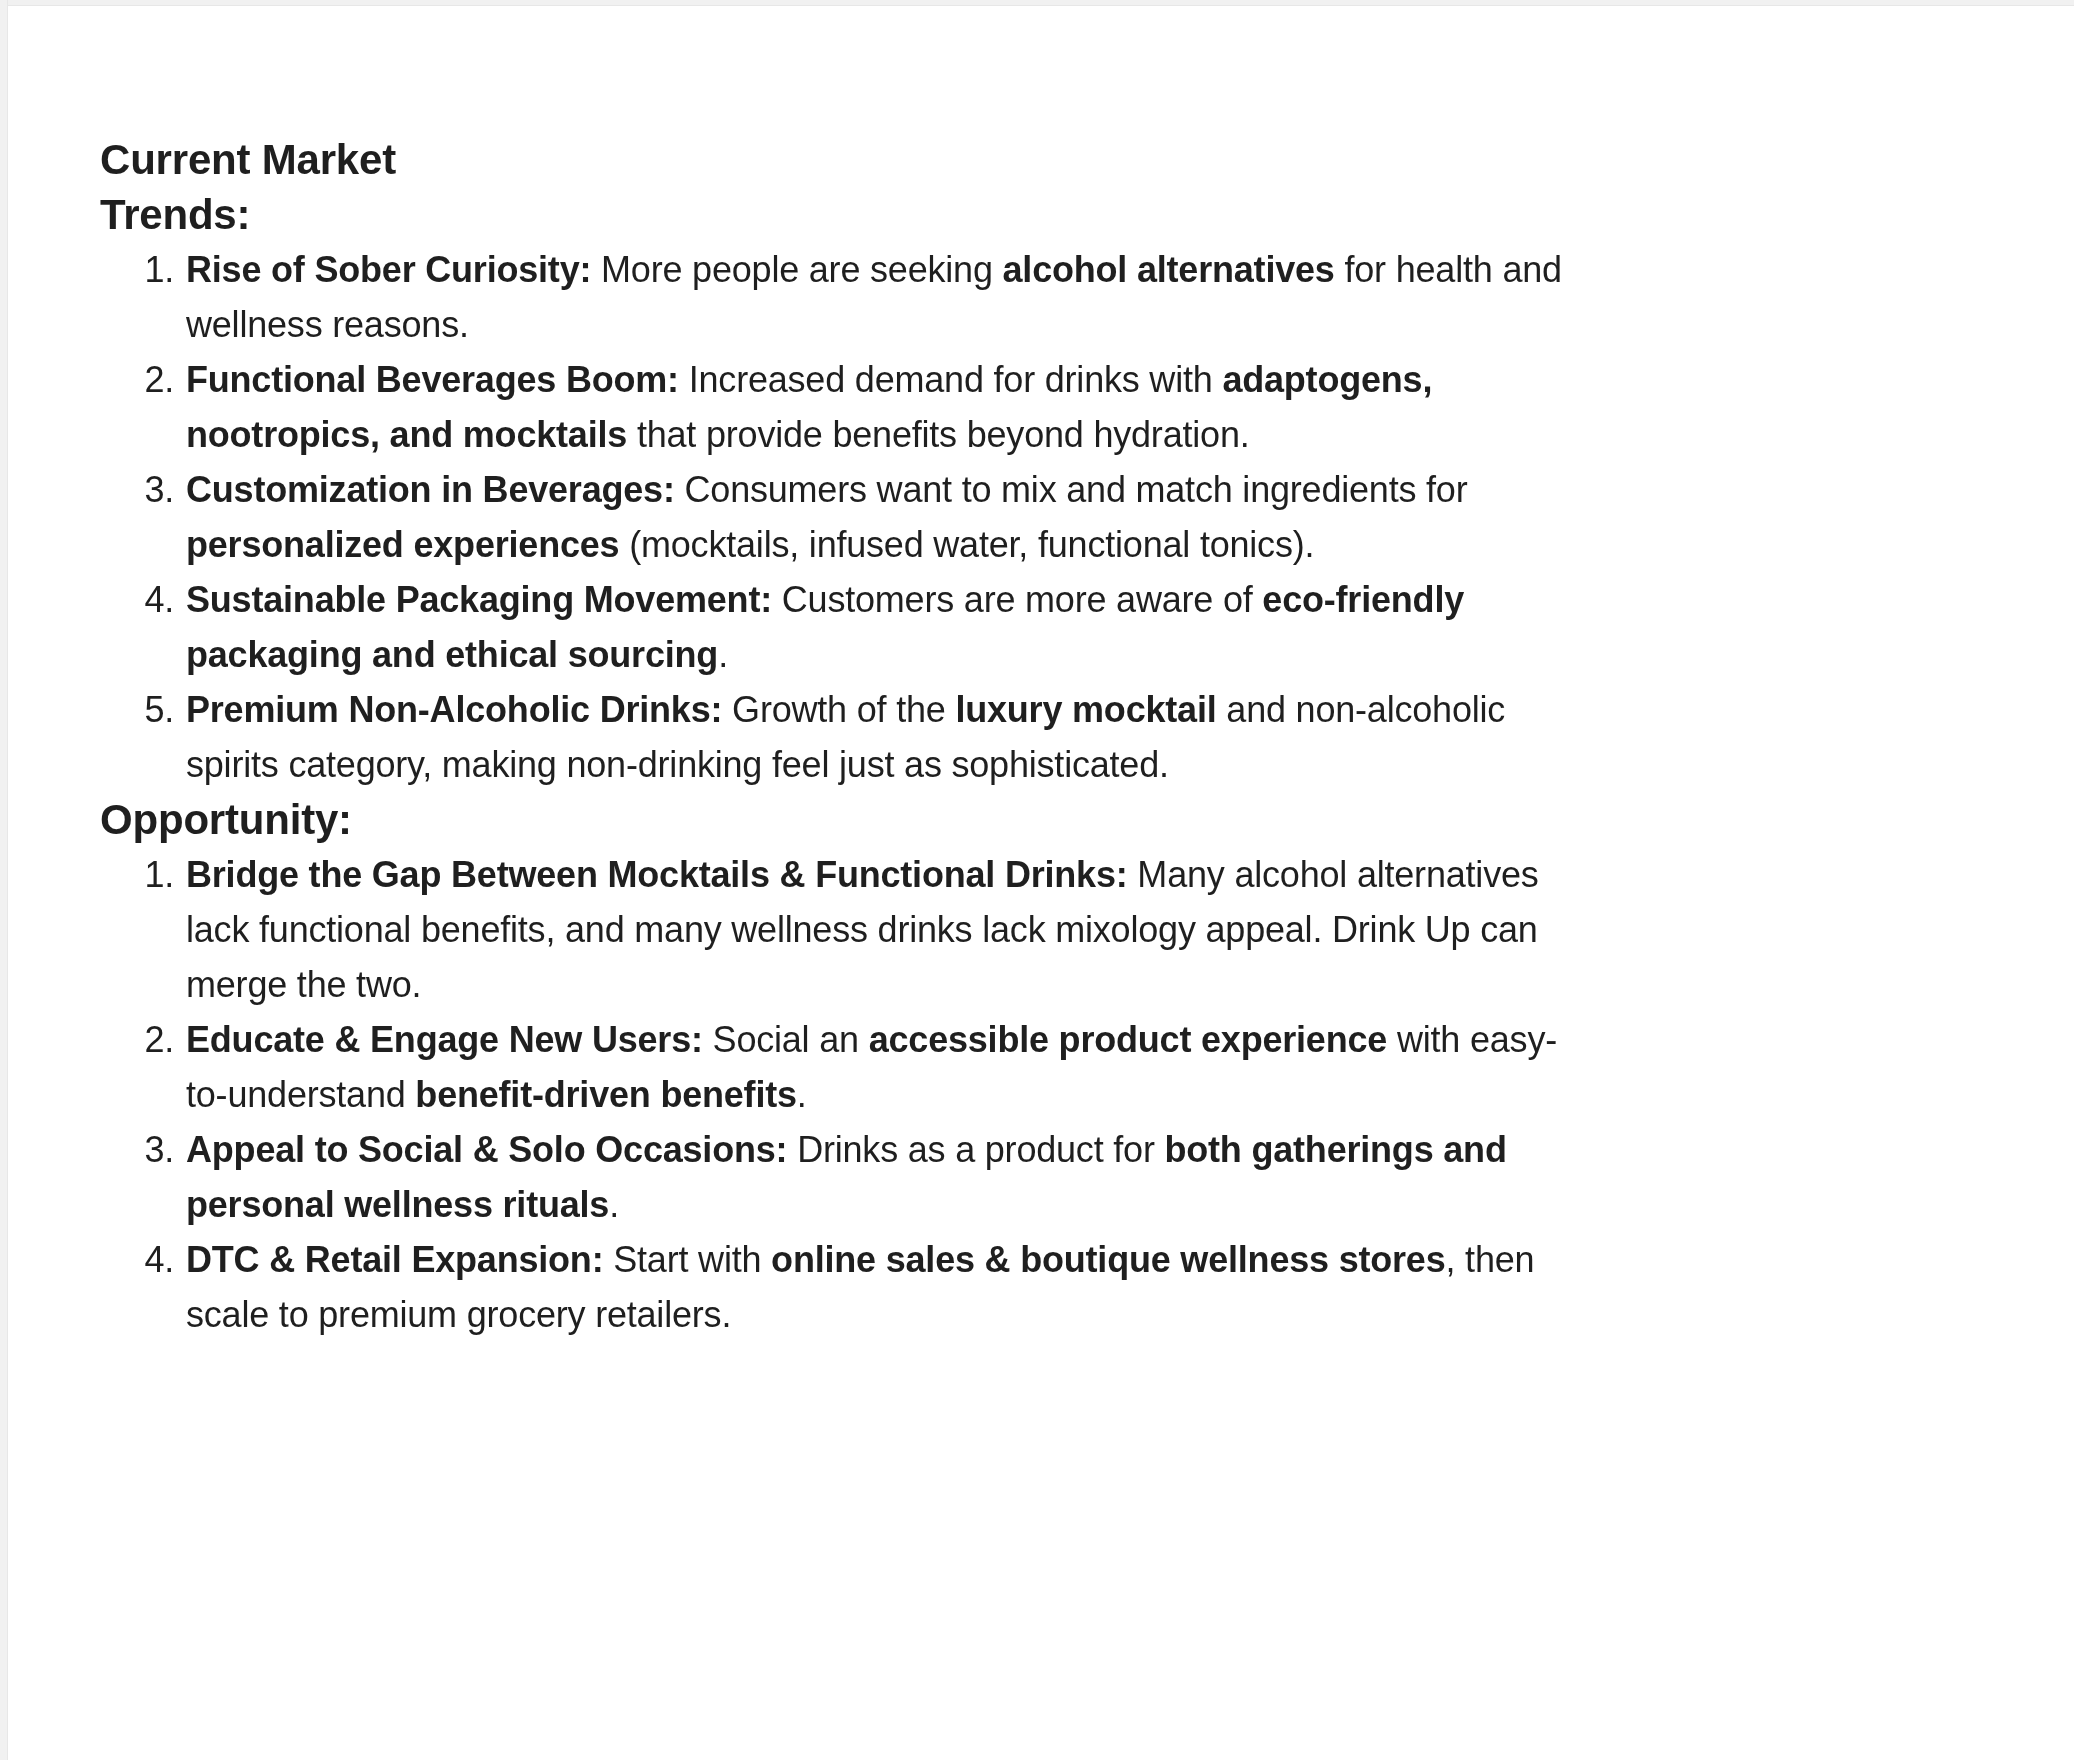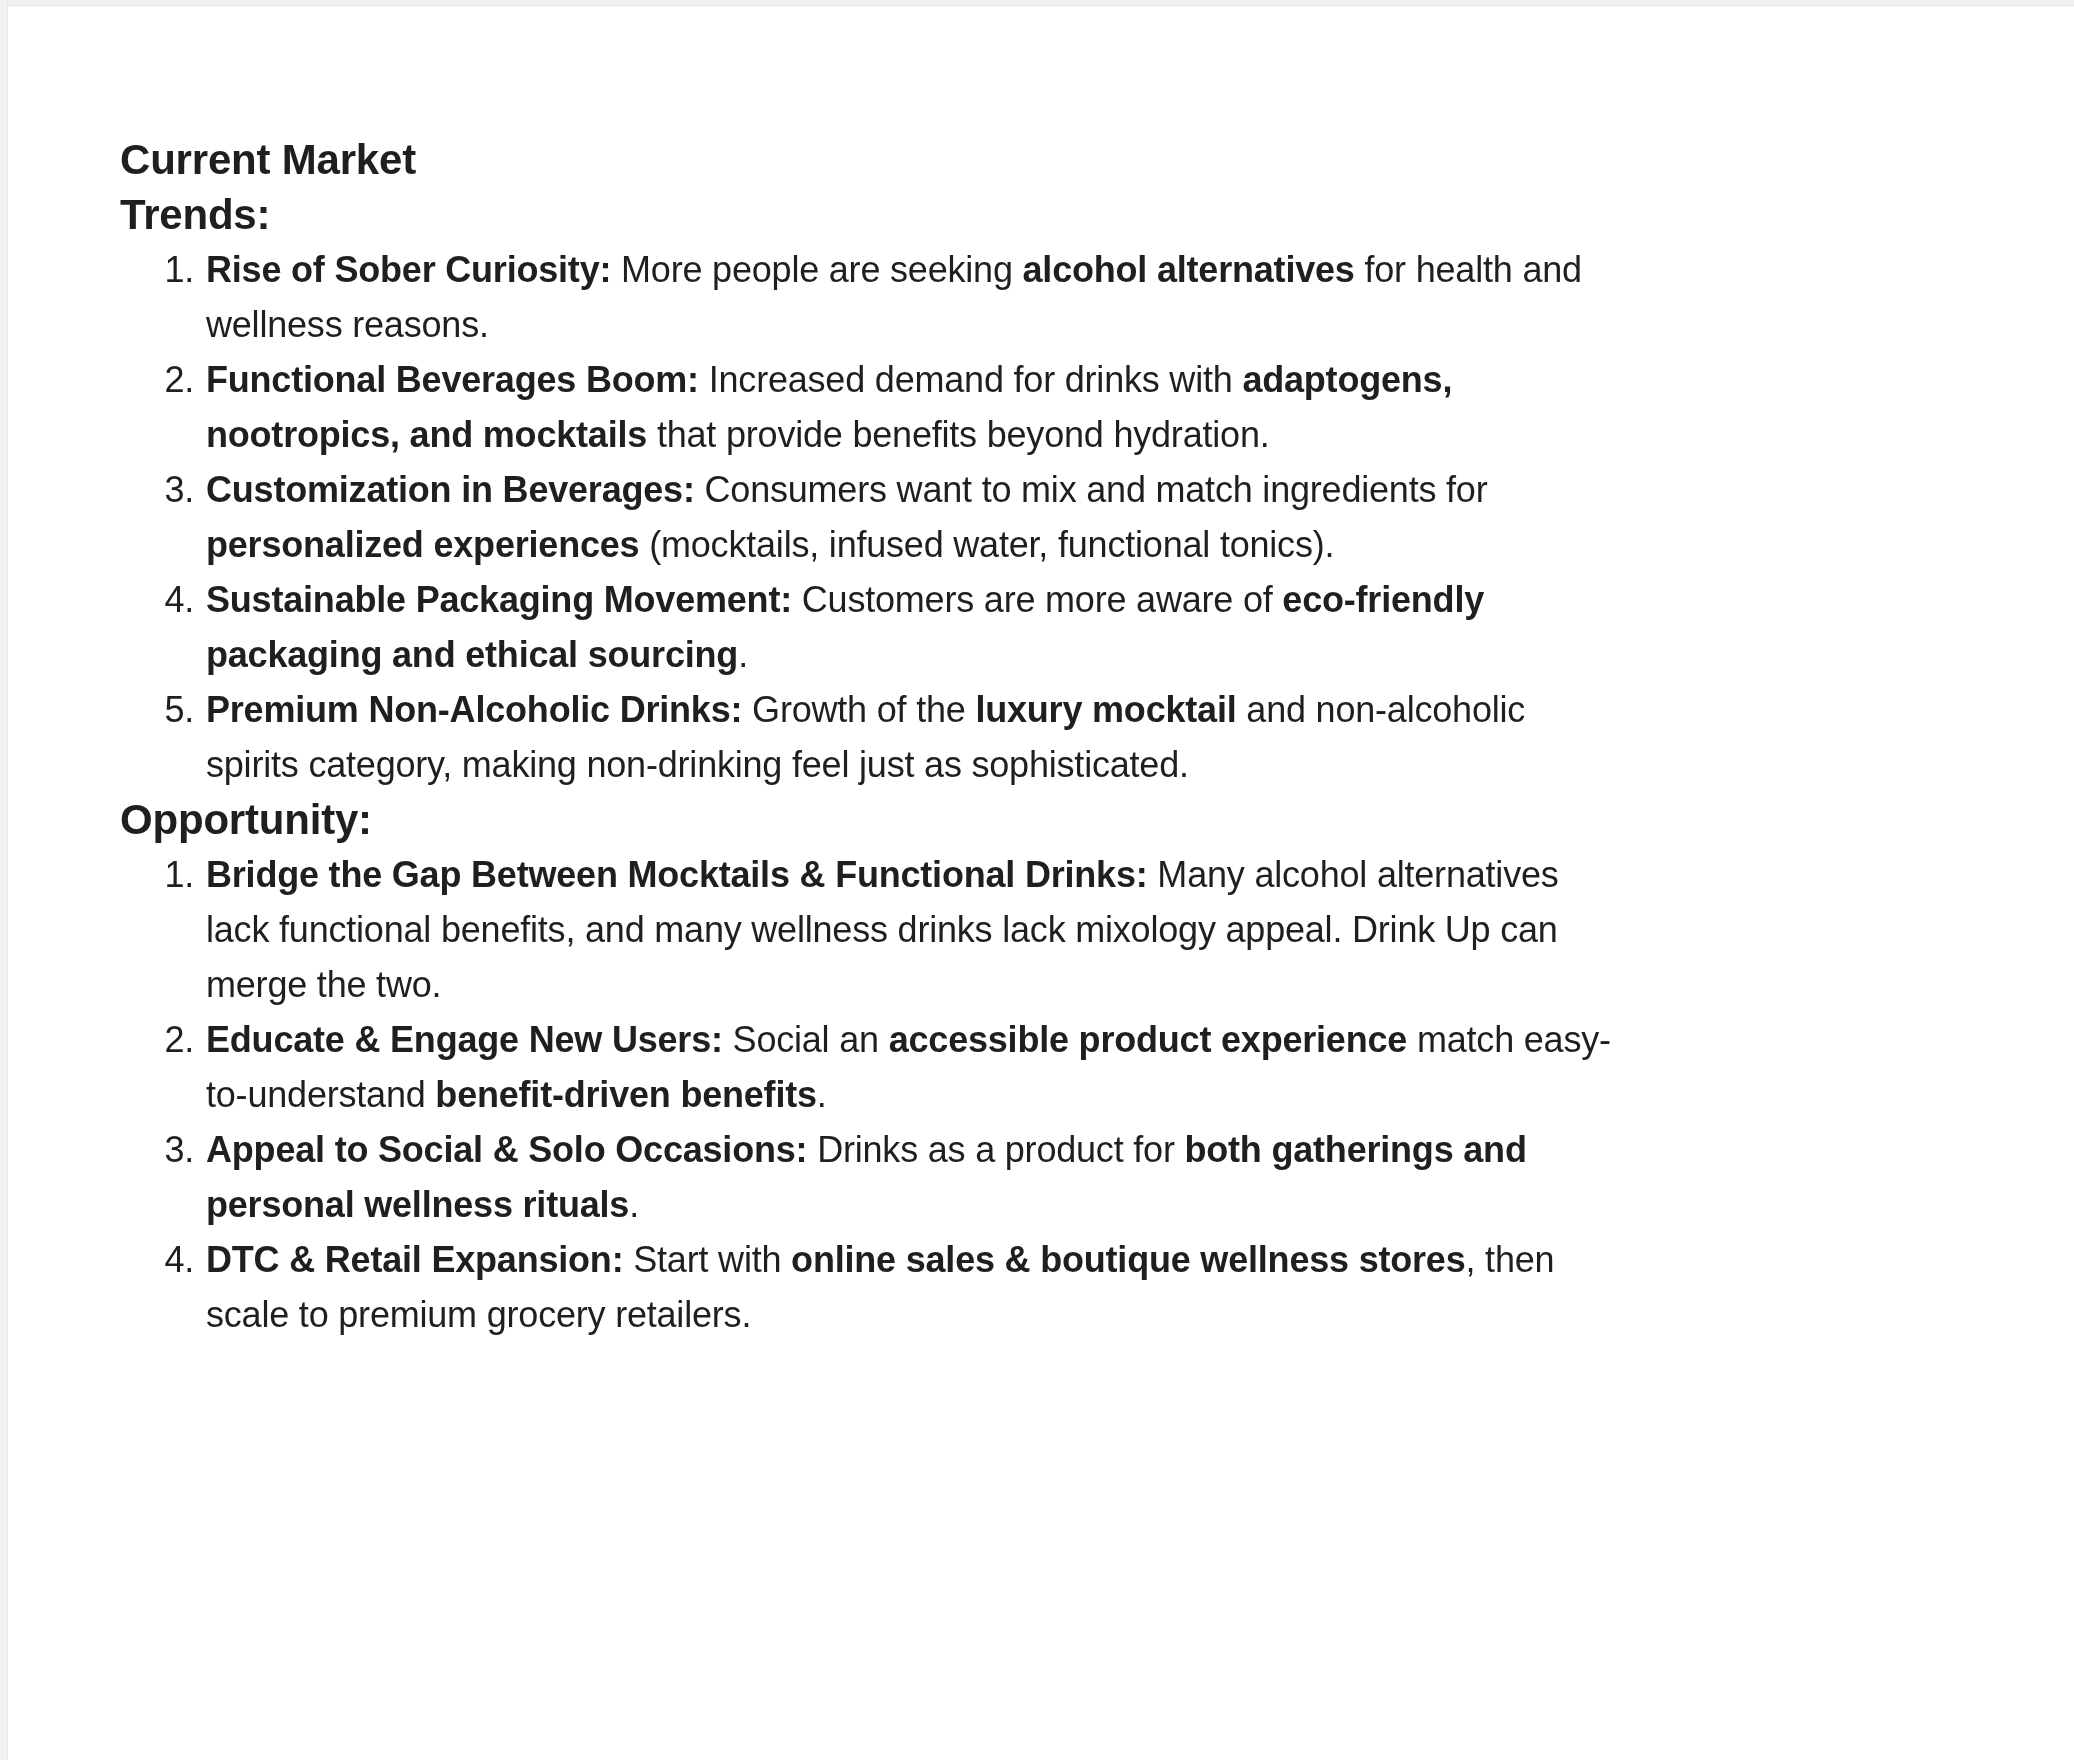--- a/index.html
+++ b/index.html
@@ -17,24 +17,25 @@
     position: absolute; top: 0; left: 0; right: 0;
     height: 4.8px; background: #f1f1f1;
     border-bottom: 1px solid #e7e7e7;
   }
   .edge-left {
     position: absolute; top: 0; left: 0; bottom: 0;
     width: 6.7px; background: #f1f1f1;
     border-right: 1px solid #e7e7e7;
   }
   main.doc {
-    padding: 132px 115px 0 120px;
+    padding: 132px 115px 0 86px;
     font-size: 36px;
     line-height: 55px;
     letter-spacing: -0.2px;
+    margin-left: 14px;
   }
   .heading {
     font-weight: 700;
     font-size: 42px;
   }
   .h-line { line-height: 55px; }
   .list { }
   .list-item {
     position: relative;
     padding-left: 86px;
@@ -94,21 +95,21 @@
     </div>
     <div class="list">
       <div class="list-item">
         <span class="marker">1.</span>
         <div class="text-line"><span class="run b">Bridge the Gap Between Mocktails &amp; Functional Drinks:</span><span class="run"> Many alcohol alternatives</span></div>
         <div class="text-line"><span class="run">lack functional benefits, and many wellness drinks lack mixology appeal. </span><span class="run i">Drink Up</span><span class="run"> can</span></div>
         <div class="text-line"><span class="run">merge the two.</span></div>
       </div>
       <div class="list-item">
         <span class="marker">2.</span>
-        <div class="text-line"><span class="run b">Educate &amp; Engage New Users:</span><span class="run"> Social an </span><span class="run b">accessible product experience</span><span class="run"> match easy-</span></div>
+        <div class="text-line"><span class="run b">Educate &amp; Engage New Users:</span><span class="run"> Social an </span><span class="run b">accessible product experience</span><span class="run"> with easy-</span></div>
         <div class="text-line"><span class="run">to-understand </span><span class="run b">benefit-driven benefits</span><span class="run">.</span></div>
       </div>
       <div class="list-item">
         <span class="marker">3.</span>
         <div class="text-line"><span class="run b">Appeal to Social &amp; Solo Occasions:</span><span class="run"> Drinks as a product for </span><span class="run b">both gatherings and</span></div>
         <div class="text-line"><span class="run b">personal wellness rituals</span><span class="run">.</span></div>
       </div>
       <div class="list-item">
         <span class="marker">4.</span>
         <div class="text-line"><span class="run b">DTC &amp; Retail Expansion:</span><span class="run"> Start with </span><span class="run b">online sales &amp; boutique wellness stores</span><span class="run">, then</span></div>

